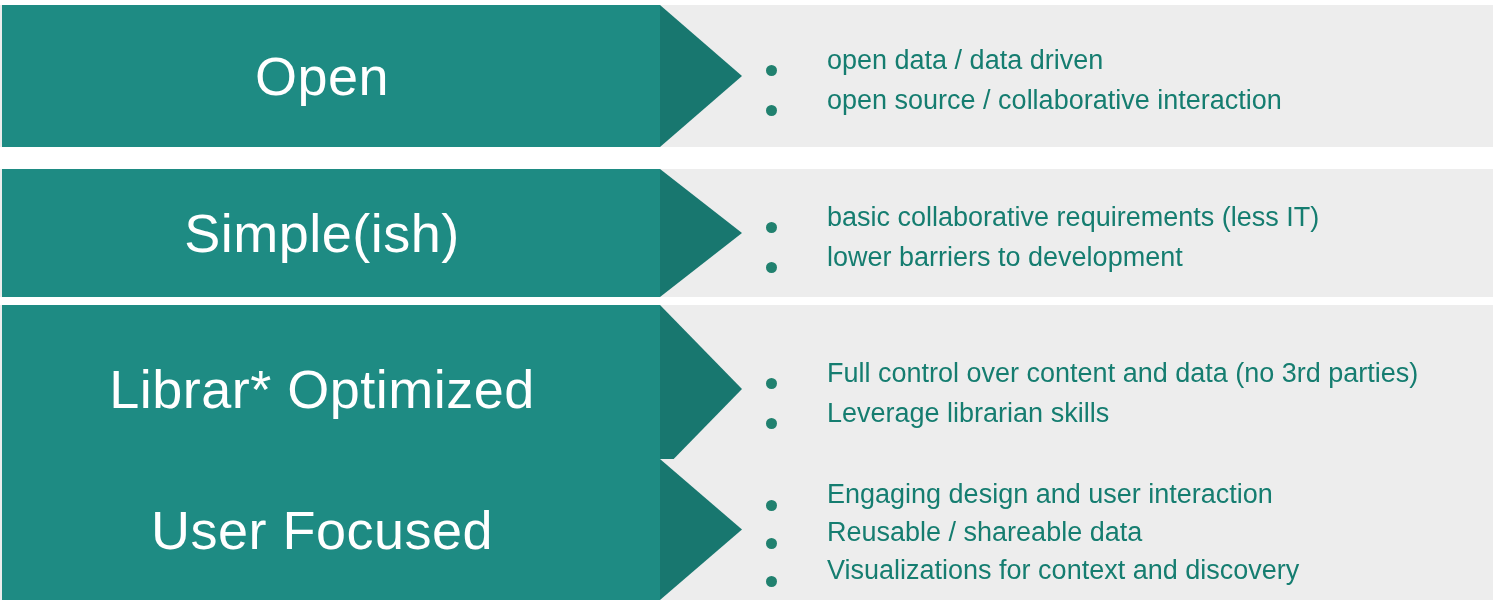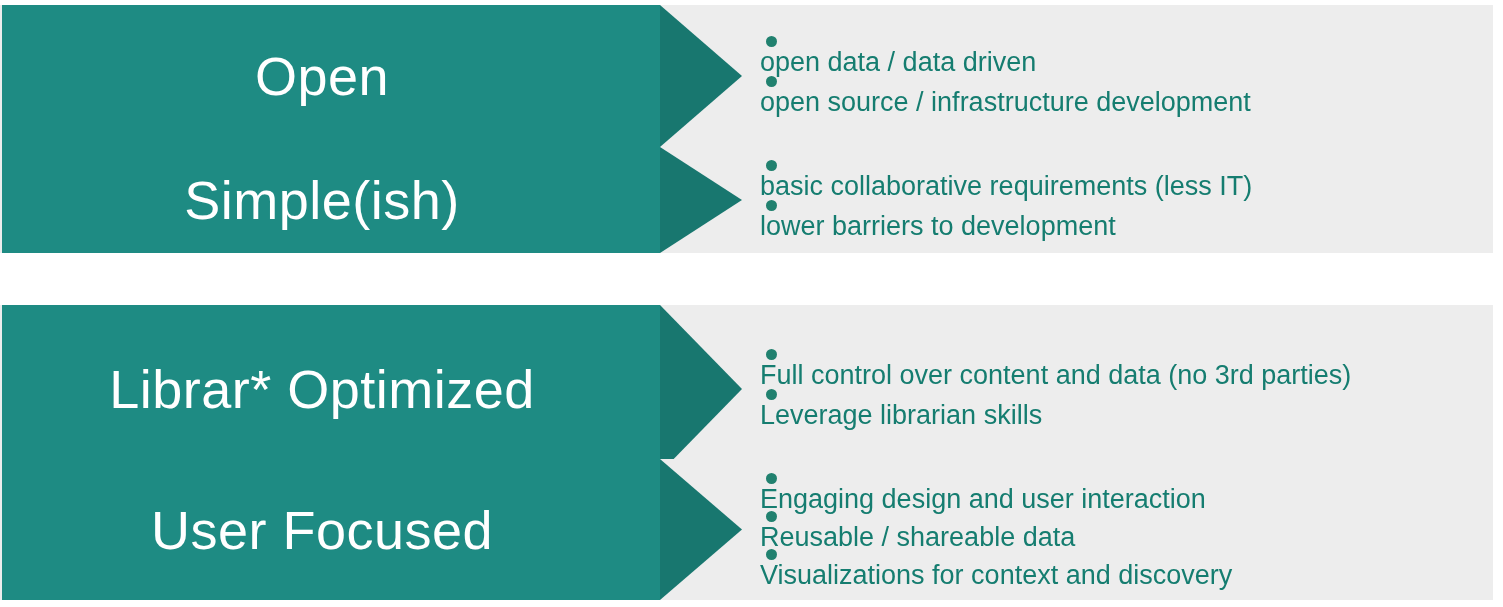--- a/index.html
+++ b/index.html
@@ -87,45 +87,44 @@
     top: 0;
     right: 10px;
     height: 100%;
     display: flex;
     flex-direction: column;
     justify-content: center;
     padding-left: 0;
   }
   .bullet-row {
     display: flex;
-    align-items: flex-start;
+    align-items: flex-end;
     height: 40px;
     color: #157d70;
-    flex-direction: column;
   }
   .bullet-dot {
     flex: 0 0 auto;
     width: 11px;
     height: 11px;
     border-radius: 50%;
     background: #21816f;
     margin-right: 50px;
     margin-left: 6px;
   }
   .bullet-text {
     font-size: 27px;
     line-height: 1.15;
     color: #157d70;
     white-space: nowrap;
     font-weight: 400;
   }
 
   
   #row-0 { top: 5px;   height: 142px; }
-  #row-1 { top: 147px; height: 106px; }
+  #row-1 { top: 169px; height: 128px; }
   #row-2 { top: 305px; height: 168px; }
   #row-3 { top: 459px; height: 141px; padding-left: 28px; }
 
   #row-3 .bullet-row { height: 38px; }
 </style>
 </head>
 <body>
 
 <div id="infographic">
 
@@ -136,21 +135,21 @@
       <div class="chevron-head"></div>
       <div class="chevron-label">Open</div>
     </div>
     <div class="bullets">
       <div class="bullet-row">
         <span class="bullet-dot"></span>
         <span class="bullet-text">open data / data driven</span>
       </div>
       <div class="bullet-row">
         <span class="bullet-dot"></span>
-        <span class="bullet-text">open source / infrastructure development</span>
+        <span class="bullet-text">open source / collaborative interaction</span>
       </div>
     </div>
   </div>
 
   <div class="row" id="row-1">
     <div class="panel"></div>
     <div class="chevron">
       <div class="chevron-body"></div>
       <div class="chevron-head"></div>
       <div class="chevron-label">Simple(ish)</div>

